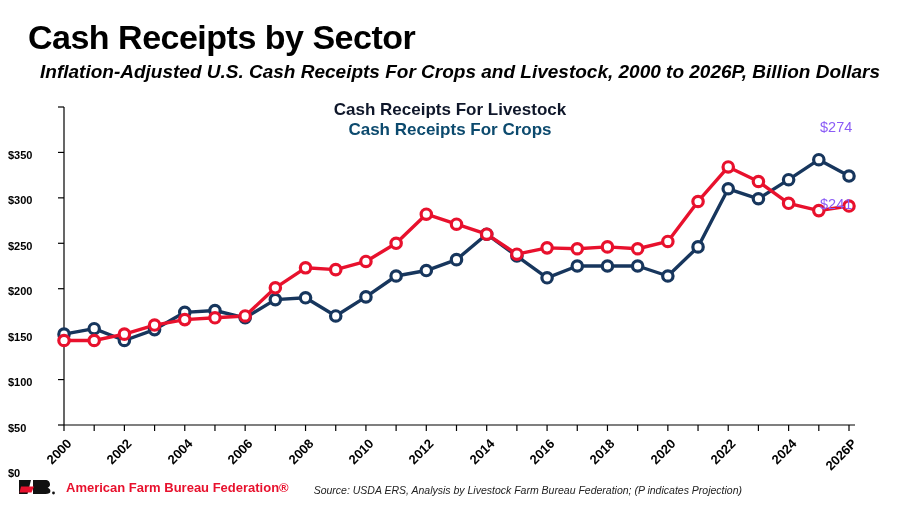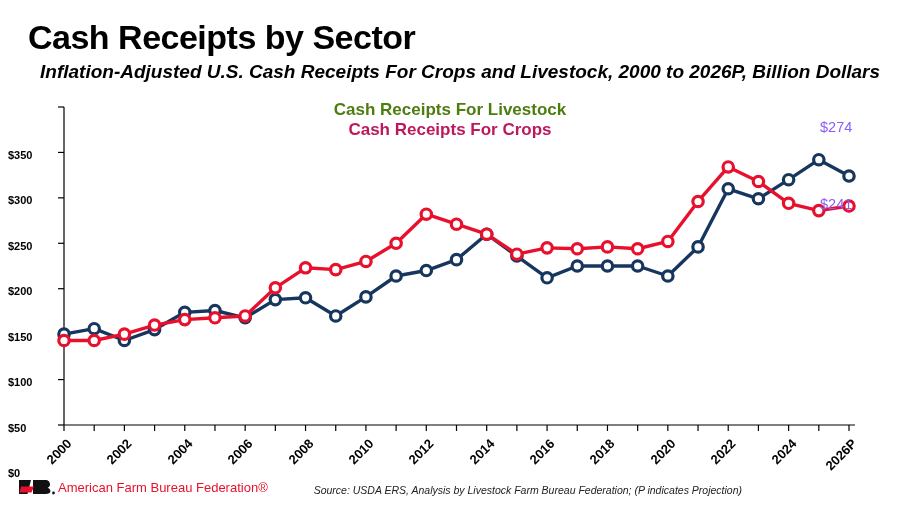--- a/index.html
+++ b/index.html
@@ -50,22 +50,22 @@
     width: 900px;
     text-align: center;
     pointer-events: none;
   }
   .legend-line {
     font-size: 17px;
     font-weight: bold;
     line-height: 20px;
     white-space: nowrap;
   }
-  .legend-livestock { color: #4d7c0f; }
-  .legend-crops     { color: #be185d; }
+  .legend-livestock { color: #0f172a; }
+  .legend-crops     { color: #0c4a6e; }
 
   
   #plot-area {
     position: absolute;
     left: 0;
     top: 0;
     width: 900px;
     height: 506px;
   }
   .ylabel {
@@ -108,22 +108,23 @@
   }
   .logo-wrap {
     position: absolute;
     left: 18px;
     top: 477px;
     display: flex;
     align-items: center;
   }
   .logo-mark { width: 40px; height: 20px; display:block; }
   .logo-text {
+    margin-left: 8px;
     font-size: 13px;
-    font-weight: normal;
+    font-weight: bold;
     color: #E8112D;
     white-space: nowrap;
   }
   .source-note {
     position: absolute;
     right: 12px;
     top: 484px;
     font-size: 10.5px;
     font-style: italic;
     color: #222222;

